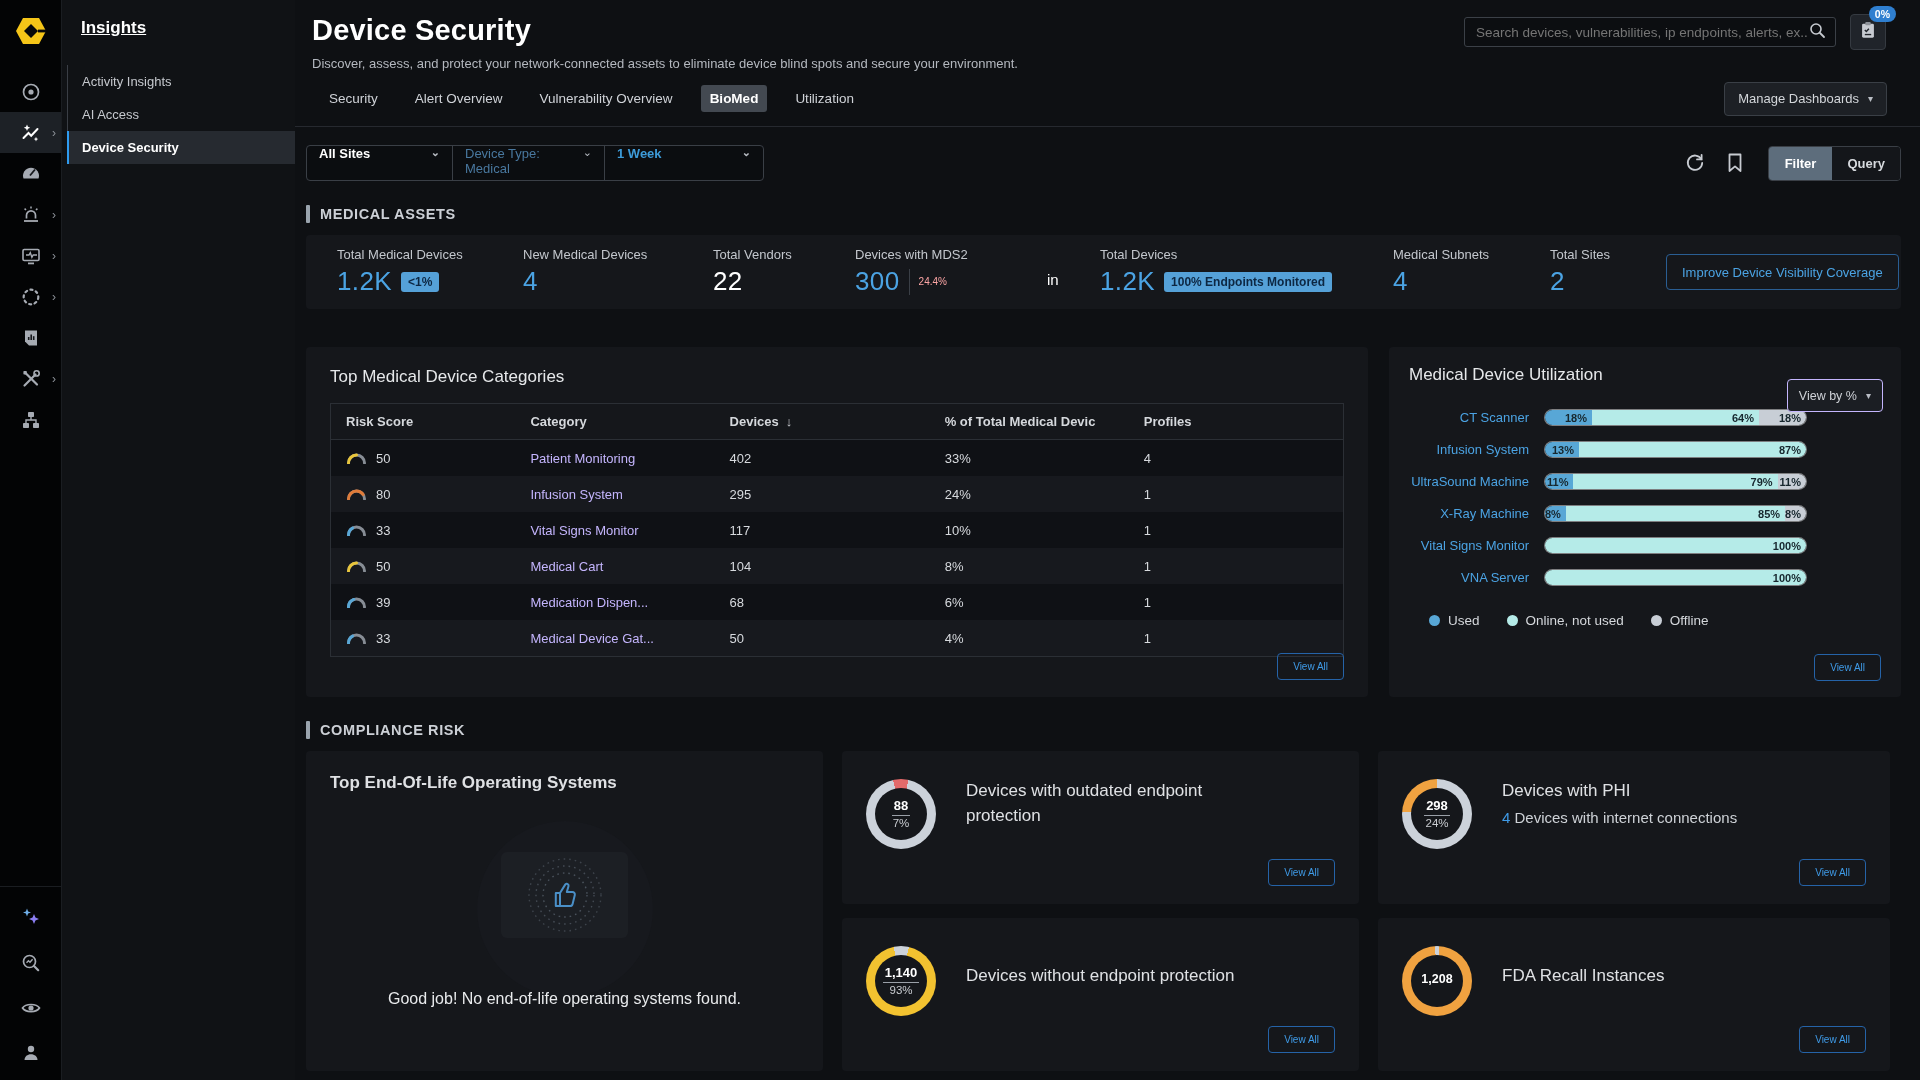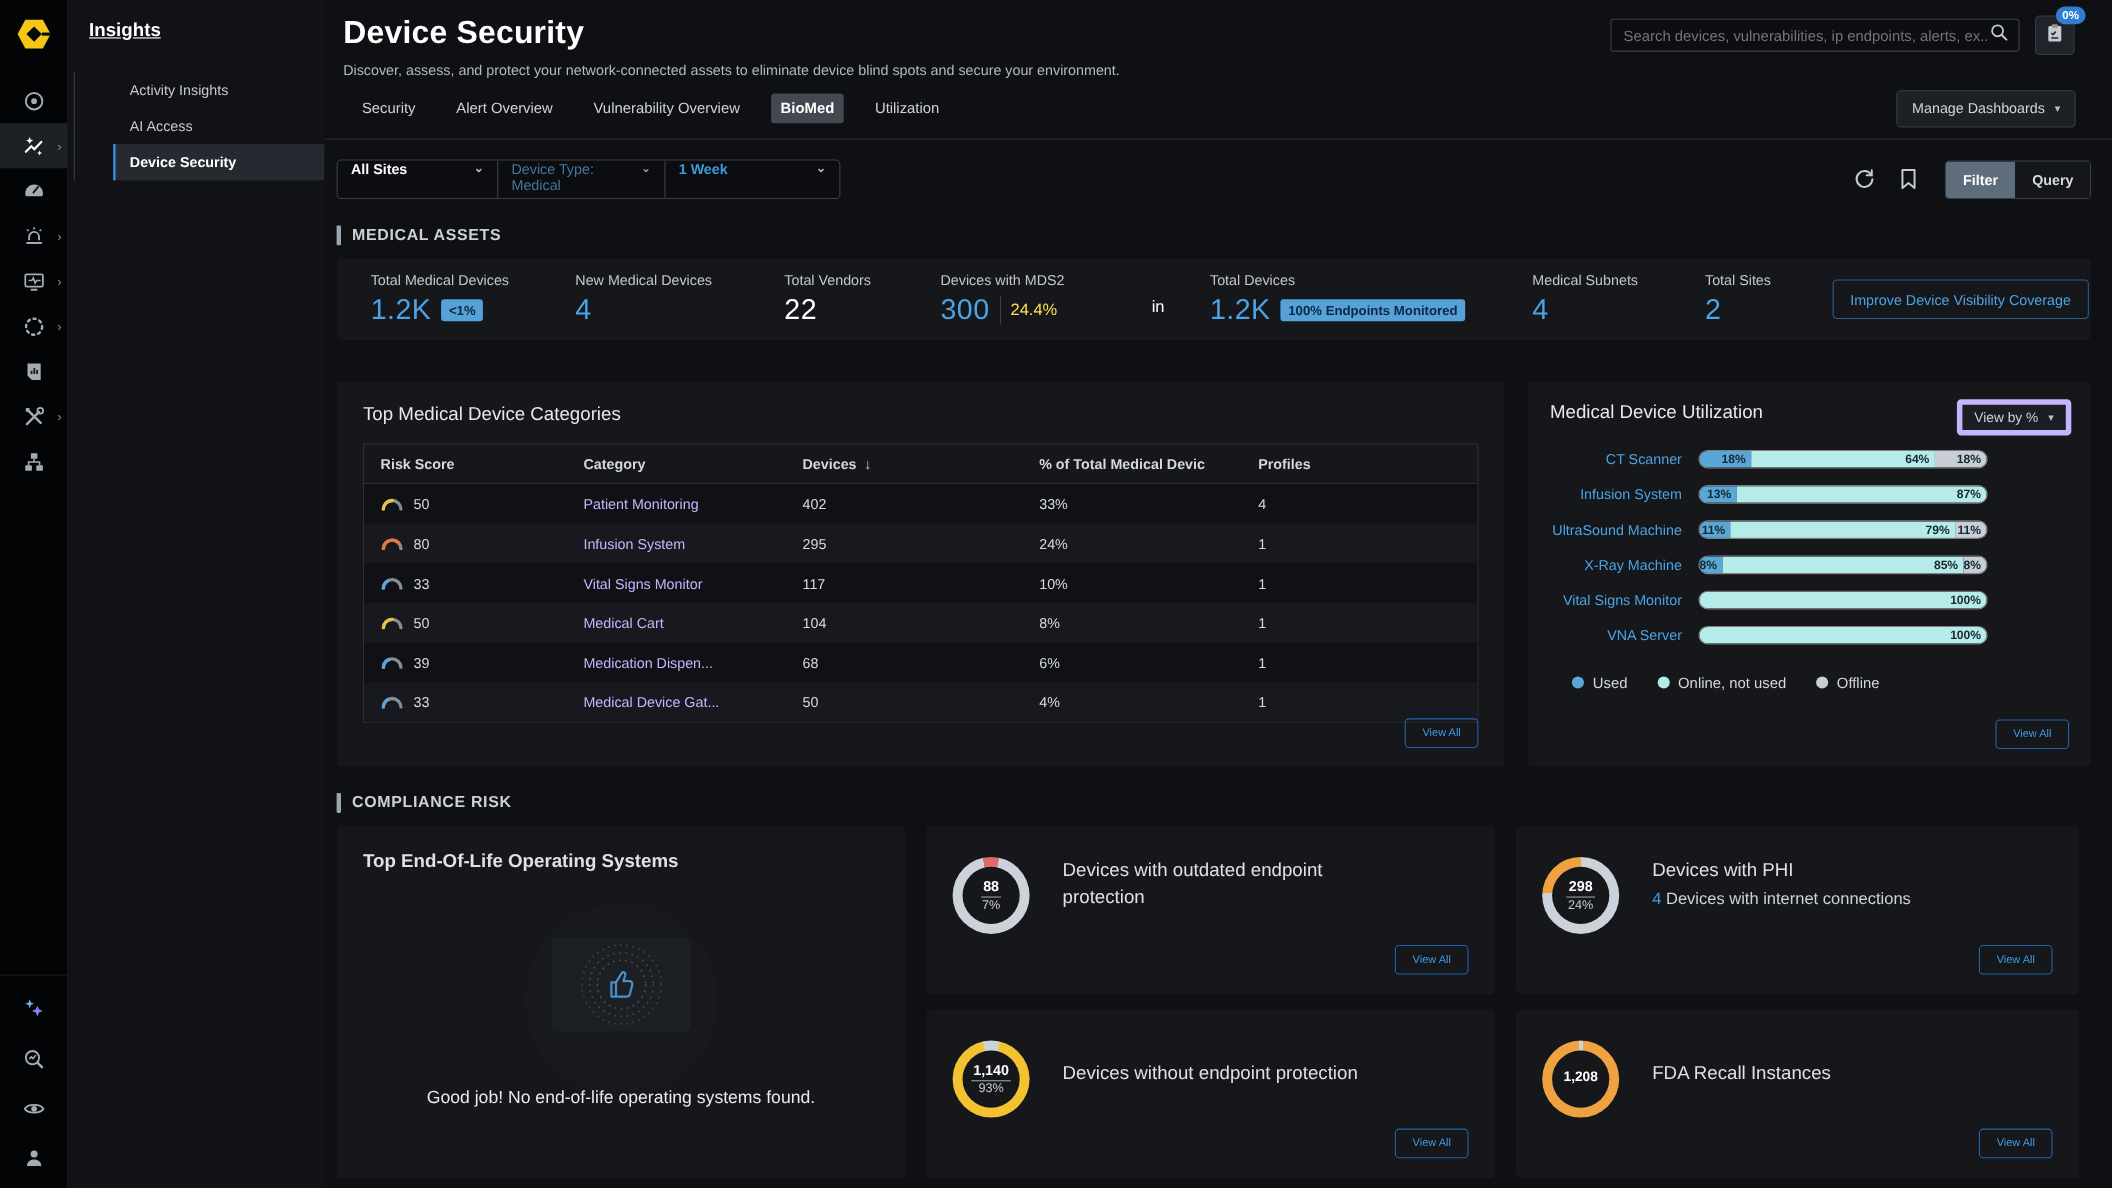--- a/index.html
+++ b/index.html
@@ -13,21 +13,21 @@
   .rail-item{width:100%;height:41px;display:flex;align-items:center;justify-content:center;position:relative;cursor:pointer;}
   .rail-item.selected{background:#1d2126;}
   .rail-chev{position:absolute;right:5px;color:#8b9097;font-size:12px;line-height:1;}
   .rail-bottom{margin-top:auto;width:100%;border-top:1px solid #1a1d21;padding:12px 0 8px;display:flex;flex-direction:column;align-items:center;gap:7px;}
   .rail-bottom .rail-item{height:38px;}
   .ic{display:block;}
 
   
   .insights{width:233px;background:#101215;flex-shrink:0;padding-top:18px;}
   .insights-title{color:#fff;font-size:17px;font-weight:700;padding-left:19px;text-decoration:underline;}
-  .ins-items{margin-top:27px;margin-left:5px;border-left:1px solid #3a3e45;padding-left:36px;}
+  .ins-items{margin-top:27px;margin-left:5px;border-left:1px solid #3a3e45;}
   .ins-item{height:33px;line-height:33px;padding-left:14px;font-size:13px;color:#c6c9ce;cursor:pointer;white-space:nowrap;}
   .ins-item.selected{background:#262a30;color:#fff;font-weight:700;border-left:2px solid #2e9bf0;margin-left:-1px;padding-left:13px;}
 
   
   .main{flex:1;position:relative;min-width:0;background:#0E1013;}
   .header{padding:14px 20px 0 17px;position:relative;}
   .page-title{font-size:29px;color:#fff;font-weight:600;letter-spacing:.2px;}
   .page-sub{font-size:13px;color:#b4b8bf;margin-top:9px;}
   .search-wrap{position:absolute;top:17px;right:84px;width:372px;height:30px;border:1px solid #3b4047;border-radius:3px;
                display:flex;align-items:center;padding:0 9px;background:#0c0e11;}
@@ -69,21 +69,21 @@
   .section-title{font-size:14.5px;color:#ccd0d6;font-weight:700;letter-spacing:.6px;}
 
   .stats{margin-top:12px;height:74px;background:#15171B;border-radius:4px;display:flex;align-items:center;padding:0 14px 0 31px;}
   .stat{flex-shrink:0;}
   .stat-label{font-size:13px;color:#c3c7cd;}
   .stat-val-row{display:flex;align-items:center;gap:9px;margin-top:4px;}
   .stat-val{font-size:26px;color:#4BA3E3;letter-spacing:.4px;}
   .stat-val.white{color:#fff;}
   .badge{background:#55A1D8;color:#0D2742;font-size:12px;font-weight:700;padding:3px 7px;border-radius:3px;white-space:nowrap;}
   .vdiv{width:1px;height:26px;background:#3a3f46;}
-  .mds2-sec{font-size:15px;color:#fde047;}
+  .mds2-sec{font-size:10px;color:#fca5a5;}
   .in-word{font-size:15px;color:#fff;align-self:center;margin-top:14px;flex-shrink:0;}
   .improve-btn{margin-left:auto;height:36px;border:1px solid #2A5E93;border-radius:4px;color:#4BA3E3;font-size:13px;
                padding:0 15px;background:transparent;display:flex;align-items:center;cursor:pointer;white-space:nowrap;}
 
   .panels{display:flex;gap:21px;margin-top:38px;}
   .panel{background:#15171B;border-radius:4px;position:relative;}
   .panel-cat{width:1062px;height:350px;padding:20px 24px;}
   .panel-util{width:512px;height:350px;padding:18px 20px;}
   .panel-title{font-size:17px;color:#e6e8ea;}
 
@@ -93,21 +93,21 @@
   .tr.data:nth-child(odd){background:#17191E;}
   .tr.data:nth-child(even){background:#0F1115;}
   .td1{width:20%;padding-left:15px;display:flex;align-items:center;gap:9px;}
   .td2{width:20%;}.td3{width:20%;display:flex;align-items:center;gap:7px;}.td4{width:20%;margin-left:16px;}.td5{width:20%;}
   .cat-link{color:#c4b5fd;cursor:pointer;margin-top:24px;}
   .sort-ic{color:#c9ccd1;font-size:13px;}
   .gauge{display:inline-flex;width:21px;height:12px;}
   .view-all{border:1px solid #2563A8;color:#3F9BE8;font-size:10px;border-radius:4px;padding:7px 15px;background:transparent;cursor:pointer;display:inline-block;}
   .panel-cat .view-all{position:absolute;right:24px;bottom:17px;}
 
-  .view-by{position:absolute;right:18px;top:16px;height:33px;border:5px solid #c4b5fd;background:#1b1e23;border-radius:4px;
+  .view-by{position:absolute;right:18px;top:32px;height:33px;border:1px solid #c4b5fd;background:#1b1e23;border-radius:4px;
            display:flex;align-items:center;gap:9px;padding:0 11px;font-size:12.5px;color:#cfd2d7;cursor:pointer;}
   .u-rows{margin-top:24px;display:flex;flex-direction:column;gap:15px;}
   .u-row{display:flex;align-items:center;}
   .u-label{width:120px;text-align:right;color:#4BA3E3;font-size:13px;flex-shrink:0;cursor:pointer;}
   .u-bar{width:263px;height:17px;margin-left:15px;display:flex;border-radius:9px;overflow:hidden;border:1px solid rgba(255,255,255,.45);background:#15171B;}
   .useg{height:100%;display:flex;align-items:center;justify-content:flex-end;padding-right:5px;font-size:11px;font-weight:700;color:#17272e;}
   .legend{display:flex;gap:27px;margin-top:27px;margin-left:20px;font-size:13.5px;color:#d5d8dc;align-items:center;}
   .legend-item{display:flex;align-items:center;}
   .dot{width:11px;height:11px;border-radius:50%;margin-right:8px;}
   .panel-util .view-all{position:absolute;right:20px;bottom:16px;}

